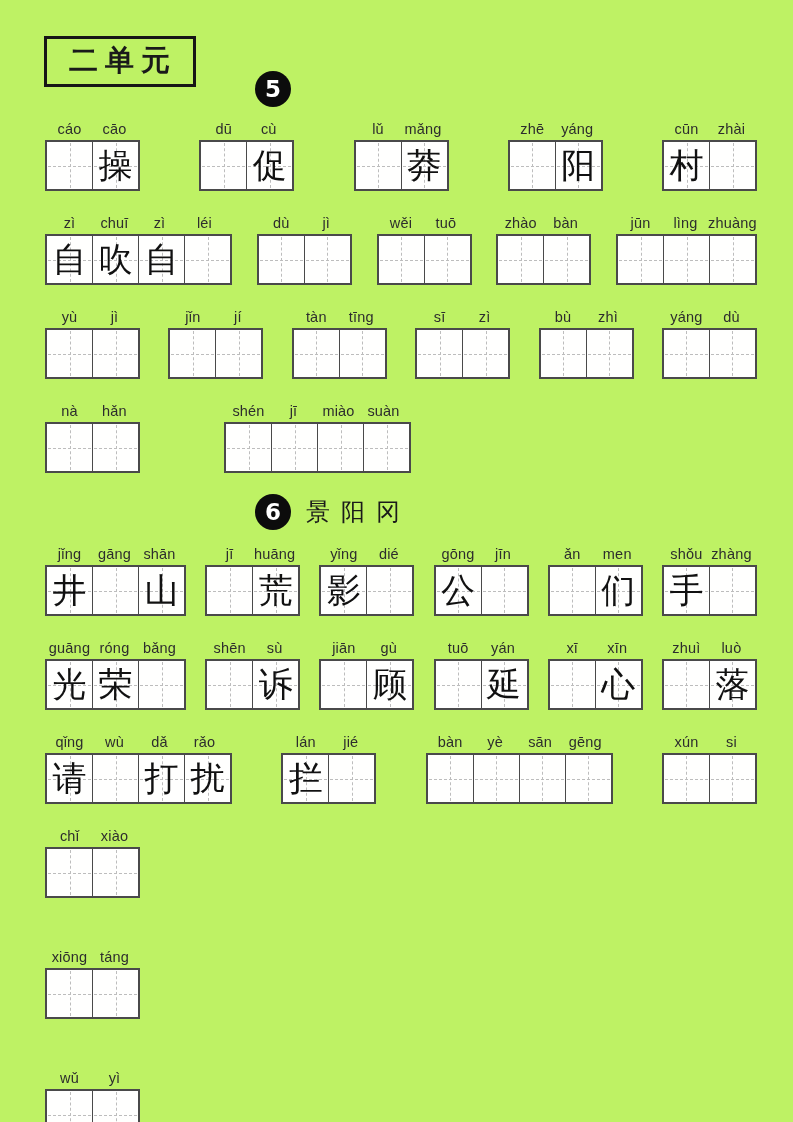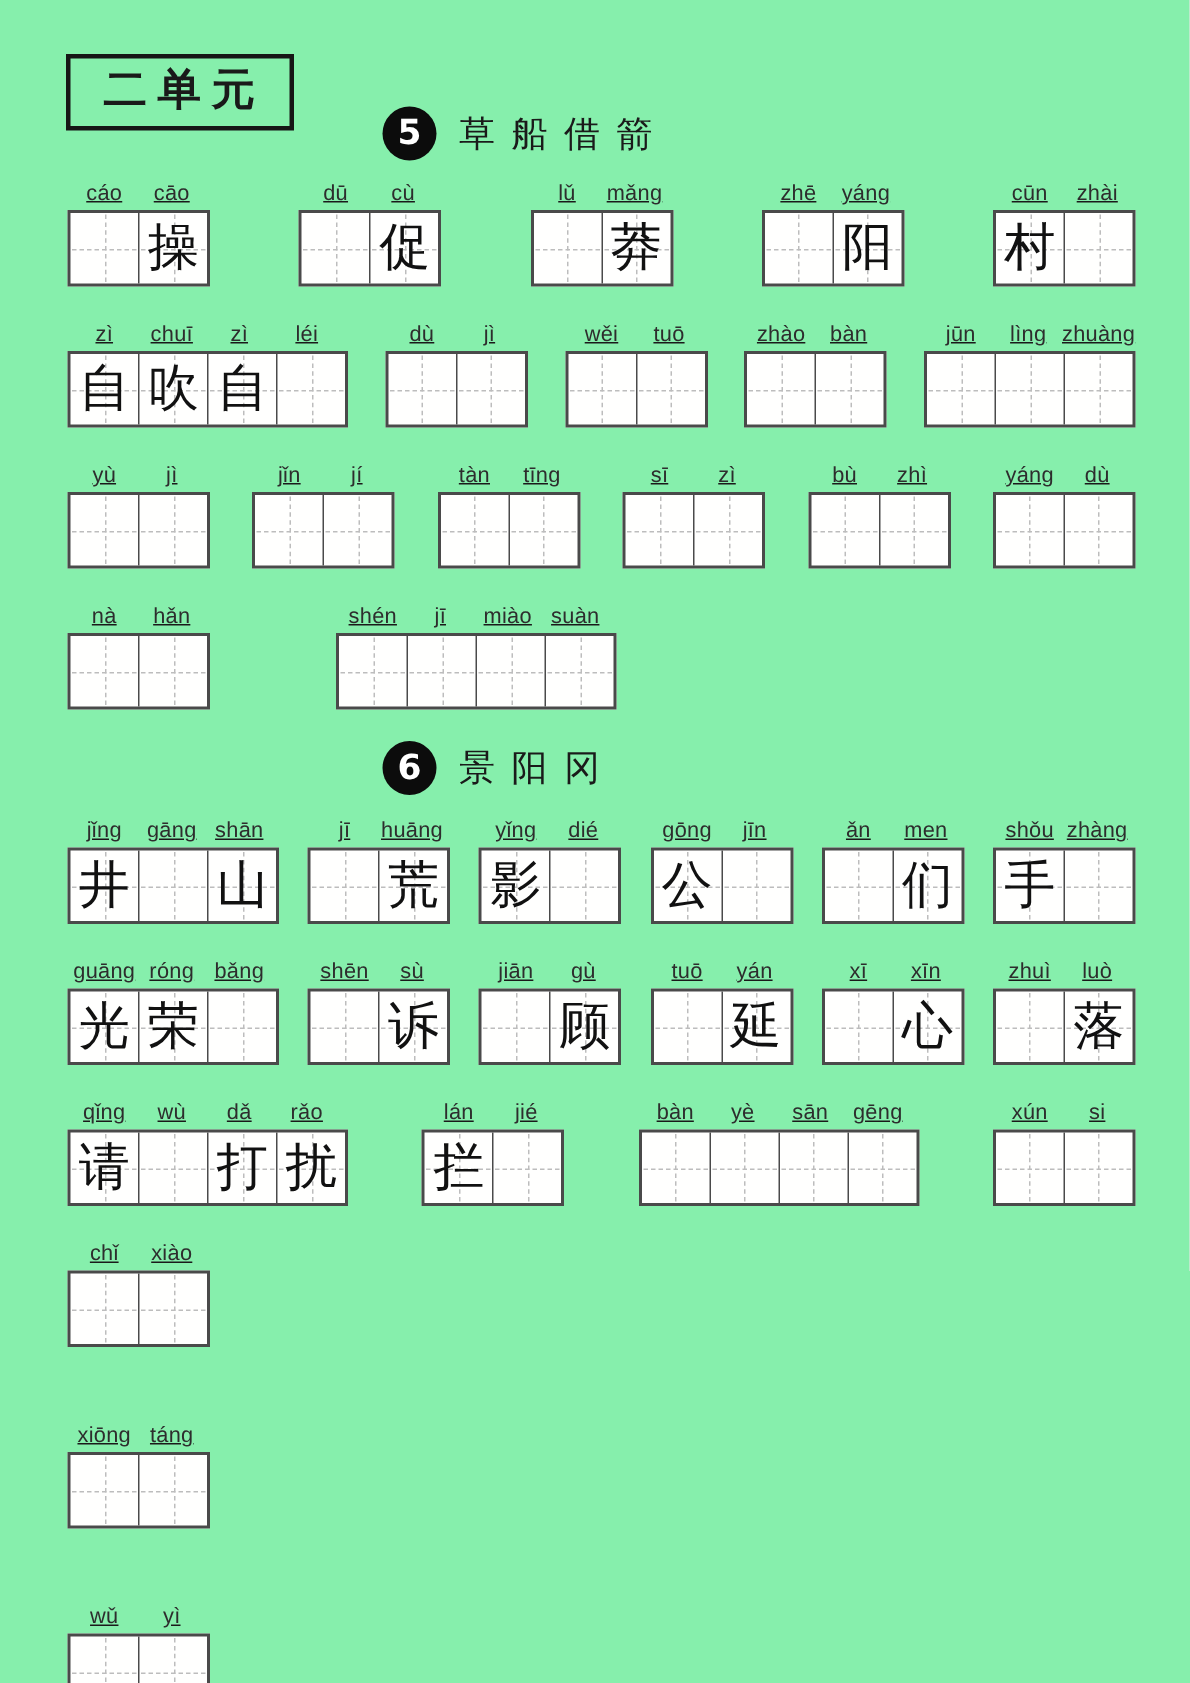--- a/index.html
+++ b/index.html
@@ -1,18 +1,18 @@
 <!DOCTYPE html>
 <html><head>
 <meta charset="utf-8">
 <style>
   html,body { margin:0; padding:0; background:#e8e8e8; }
   .page {
     position:relative; width:793px; height:1122px; margin:0 auto;
-    background:#86efac; font-family:"Liberation Sans", sans-serif;
+    background:#bef264; font-family:"Liberation Sans", sans-serif;
     color:#1a1a1a; overflow:hidden; box-sizing:border-box; padding-top:36px;
   }
   
   .unit-box {
     display:inline-block; margin-left:44px; border:3px solid #161616;
     padding:7px 16px 9px 22px; line-height:1;
   }
   .unit-box span { font-size:29px; font-weight:bold; letter-spacing:7px; }
   
   #content { width:712px; margin-left:45px; }
@@ -23,21 +23,21 @@
     width:36px; height:36px; border-radius:50%; background:#0c0c0c; color:#fff;
     display:flex; align-items:center; justify-content:center;
     font-size:23px; font-weight:bold; font-family:"DejaVu Sans", sans-serif;
   }
   .section-title { font-size:24px; letter-spacing:11px; font-weight:500;
     font-family:"DejaVu Serif", serif; }
   
   .word-row { display:flex; margin-bottom:21px; }
   .word-row.spread { justify-content:space-between; }
   .word-group { width:max-content; }
-  .pinyin { display:flex; margin-bottom:3px; height:19px; align-items:flex-end; padding-left:2px;text-decoration:underline; }
+  .pinyin { display:flex; margin-bottom:3px; height:19px; align-items:flex-end; padding-left:2px; }
   .syll {
     flex:0 0 45px; display:flex; justify-content:center;
     white-space:nowrap; font-size:14.5px; color:#2d2d2d; letter-spacing:0.2px;
   }
   .boxes { display:flex; border:2px solid #4a4a4a; width:max-content; background:#fffffe; }
   .cell { position:relative; width:45px; height:47px; }
   .cell + .cell { border-left:1px solid #4a4a4a; }
   .cell::before { content:""; position:absolute; left:1px; right:1px; top:50%; border-top:1px dashed #bdbdbd; }
   .cell::after  { content:""; position:absolute; top:1px; bottom:1px; left:50%; border-left:1px dashed #bdbdbd; }
   .hanzi {
@@ -64,21 +64,20 @@
 
 <div class="page">
 
   <div class="unit-box">
     <span>二单元</span>
   </div>
 
   <div id="content">
       <div class="section-header">
         <span class="badge">5</span>
-        <span class="section-title">草船借箭</span>
       </div>
       <div class="word-row spread">
         <div class="word-group">
           <div class="pinyin">
             <span class="syll">cáo</span>
             <span class="syll">cāo</span>
           </div>
           <div class="boxes">
             <div class="cell">
               <span class="hanzi"></span>

